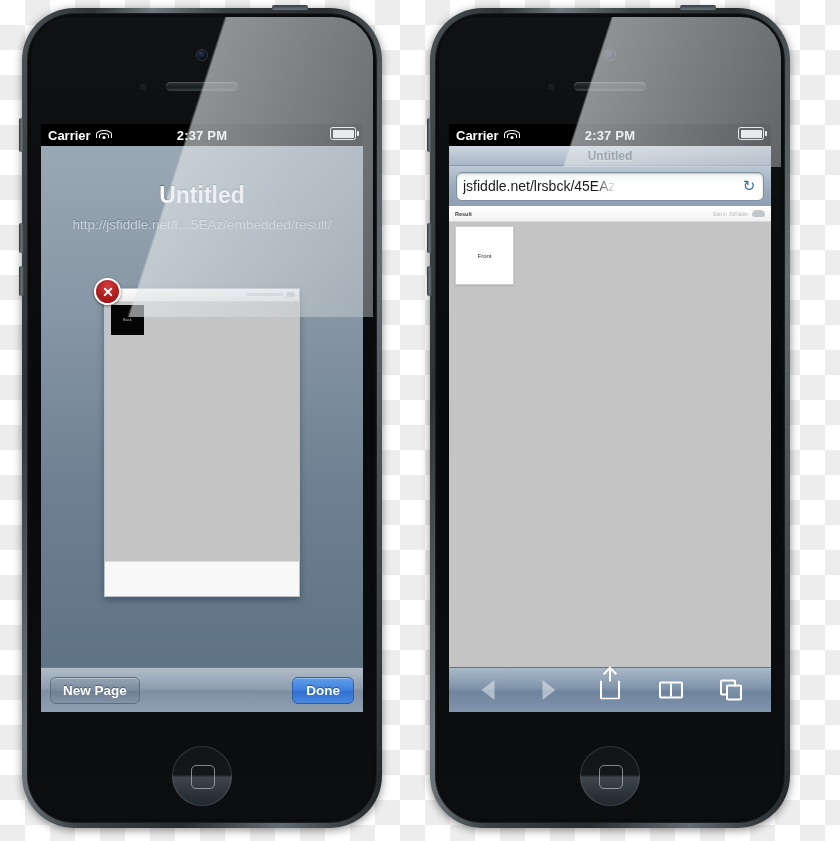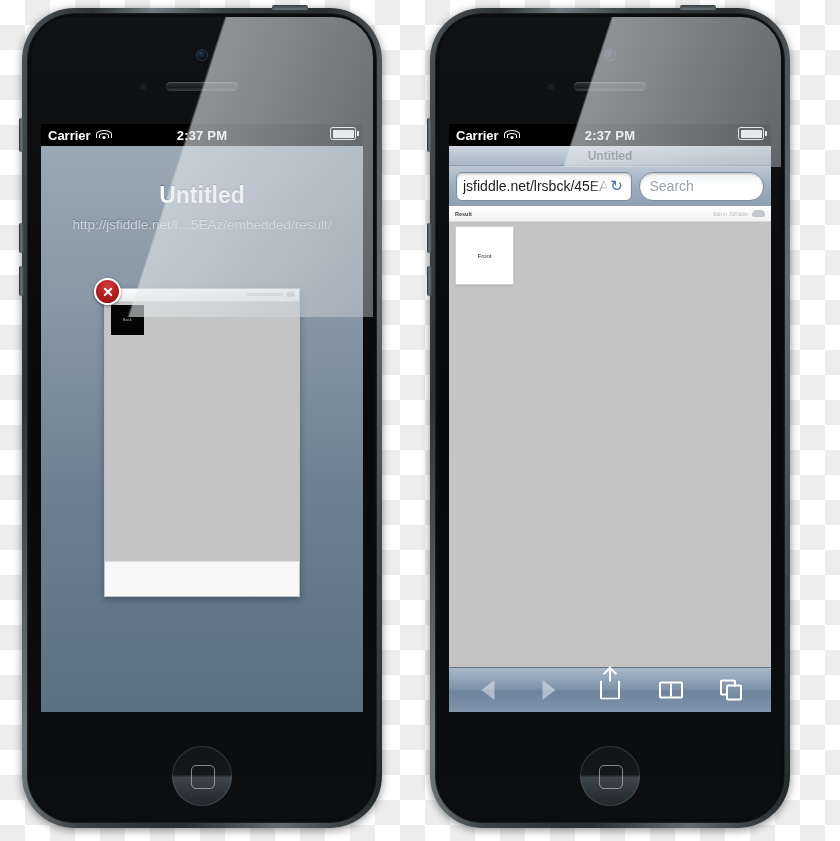--- a/index.html
+++ b/index.html
@@ -221,20 +221,24 @@
             <div class="t-card">Back</div>
           </div>
           <div class="t-foot"></div>
         </div>
         <div class="closebtn">
             <span></span>
             <span></span>
           </div>
       </div>
 
+      <div class="pv-toolbar">
+        <div class="btn-newpage">New Page</div>
+        <div class="btn-done">Done</div>
+      </div>
     </div>
   </div>
 
   <div class="home">
       <div class="home-sq"></div>
     </div>
 </div>
 
 <div class="device right">
   <div class="shell"></div>
@@ -268,23 +272,20 @@
     <div class="safari">
       <div class="sf-titlebar">
         <div class="sf-title">Untitled</div>
       </div>
 
       <div class="sf-bar">
         <div class="sf-url">
           <span class="sf-url-text">jsfiddle.net/lrsbck/45EAz</span>
           <span class="reload">↻</span>
         </div>
-        <div class="sf-search">
-          <span>Search</span>
-        </div>
       </div>
 
       <div class="sf-content">
         <div class="jf-bar">
           <div class="jf-label">Result</div>
           <div class="jf-right">
             <span class="jf-note">Edit in JSFiddle</span>
             <span class="jf-cloud"></span>
           </div>
         </div>

